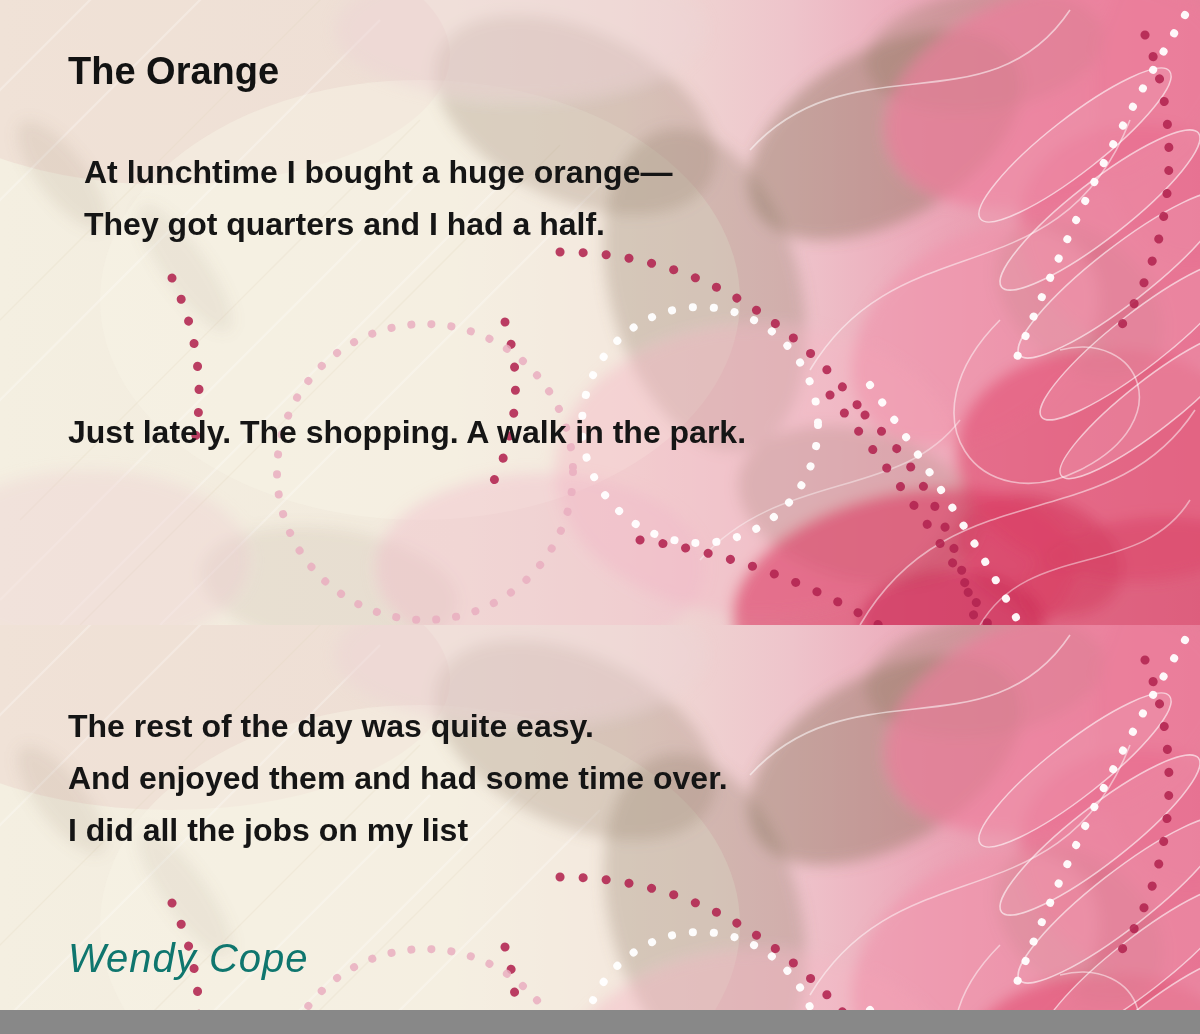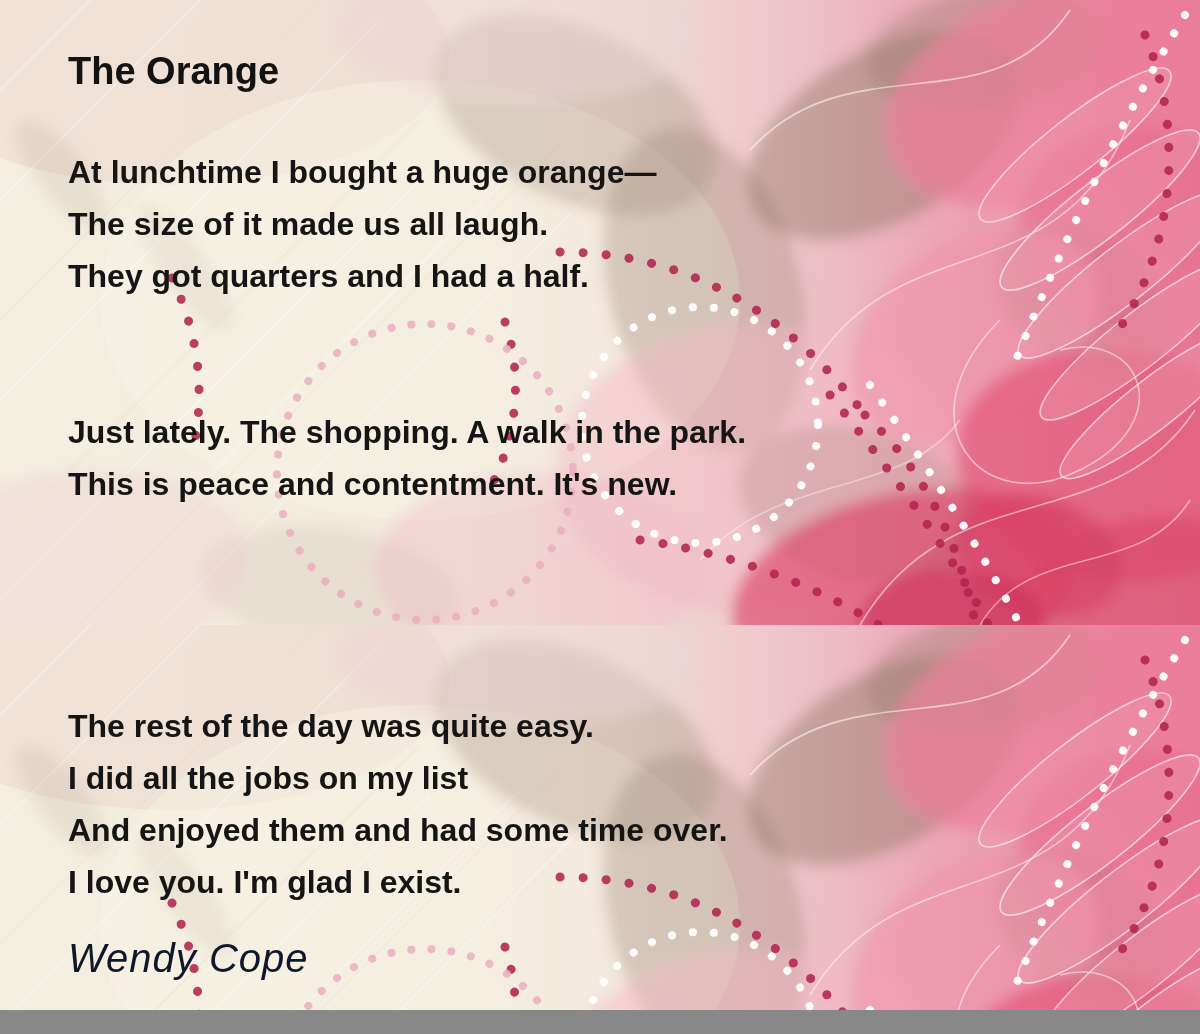--- a/index.html
+++ b/index.html
@@ -11,31 +11,31 @@
     background:#f3eedf;
     font-family:"Liberation Sans","DejaVu Sans",sans-serif;
   }
   .bg{position:absolute;left:0;top:0;width:1200px;height:1034px;display:block;}
   .poem{position:absolute;left:68px;top:0;width:1100px;color:#151515;}
   .title{
     position:absolute;top:50px;left:0;margin:0;
     font-size:38px;font-weight:bold;color:#121212;white-space:nowrap;
   }
   .stanza{position:absolute;left:0;}
-  .stanza-1{top:146px;}
+  .stanza-1{top:146px;margin-left:16px;}
   .stanza-2{top:406px;}
   .stanza-3{top:666px;margin-top:34px;}
   .line{
     font-size:32px;font-weight:bold;line-height:52px;
     white-space:nowrap;color:#151515;
   }
   .author{
     position:absolute;top:936px;left:0;
     font-size:40px;font-style:italic;font-weight:normal;
-    letter-spacing:1px;color:#0f172a;white-space:nowrap;
+    letter-spacing:1px;color:#0f766e;white-space:nowrap;
   }
 </style>
 </head>
 <body>
 
 <div class="page">
 
   <svg class="bg" width="1200" height="1034" viewBox="0 0 1200 1034" aria-hidden="true">
     <defs>
       <linearGradient id="base" x1="0" y1="0" x2="1" y2="0">
@@ -139,31 +139,28 @@
     <svg x="0" y="625" width="1200" height="625">
         <use href="#tile"></use>
       </svg>
   </svg>
 
   <div class="poem">
     <h1 class="title">The Orange</h1>
 
     <div class="stanza stanza-1">
       <div class="line">At lunchtime I bought a huge orange—</div>
-      <div class="line">The size of it made us all laugh.</div>
       <div class="line">They got quarters and I had a half.</div>
     </div>
 
     <div class="stanza stanza-2">
       <div class="line">Just lately. The shopping. A walk in the park.</div>
-      <div class="line">This is peace and contentment. It's new.</div>
     </div>
 
     <div class="stanza stanza-3">
       <div class="line">The rest of the day was quite easy.</div>
+      <div class="line">And enjoyed them and had some time over.</div>
       <div class="line">I did all the jobs on my list</div>
-      <div class="line">And enjoyed them and had some time over.</div>
-      <div class="line">I love you. I'm glad I exist.</div>
     </div>
 
     <div class="author">Wendy Cope</div>
   </div>
 </div>
 
 </body></html>

